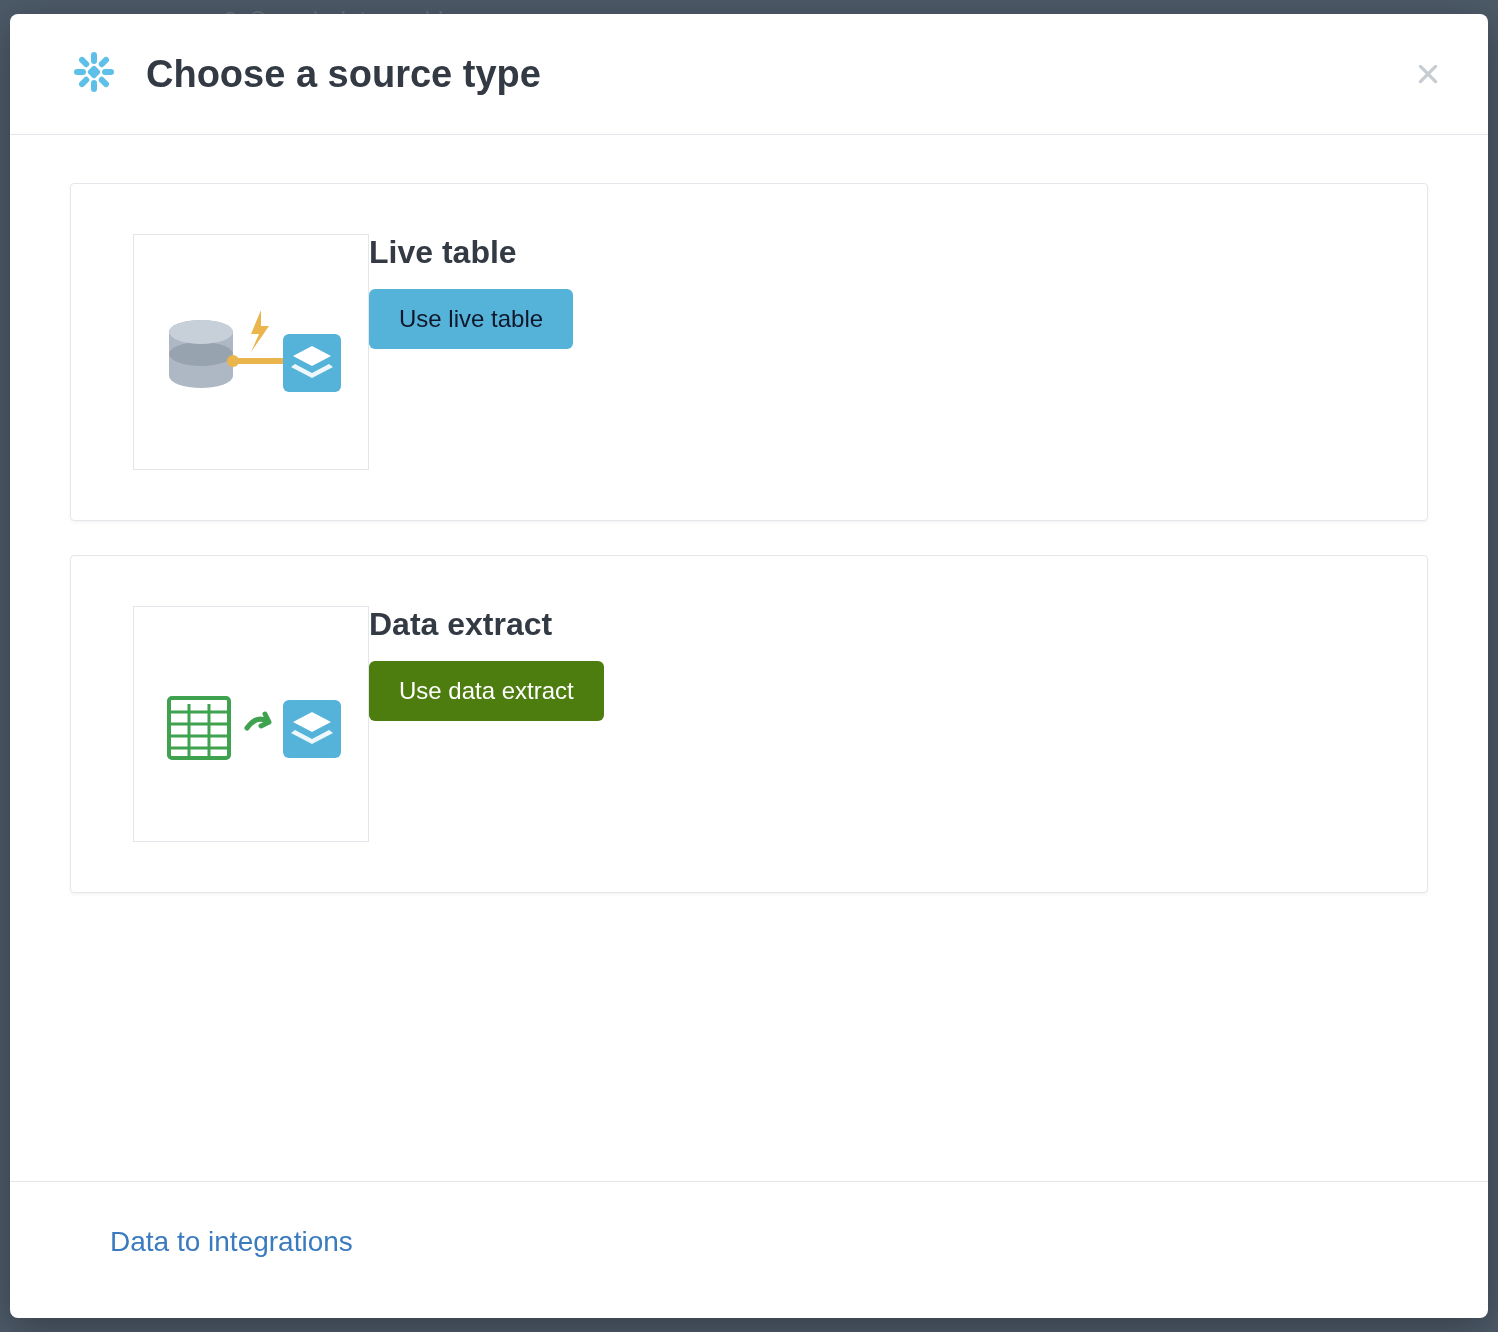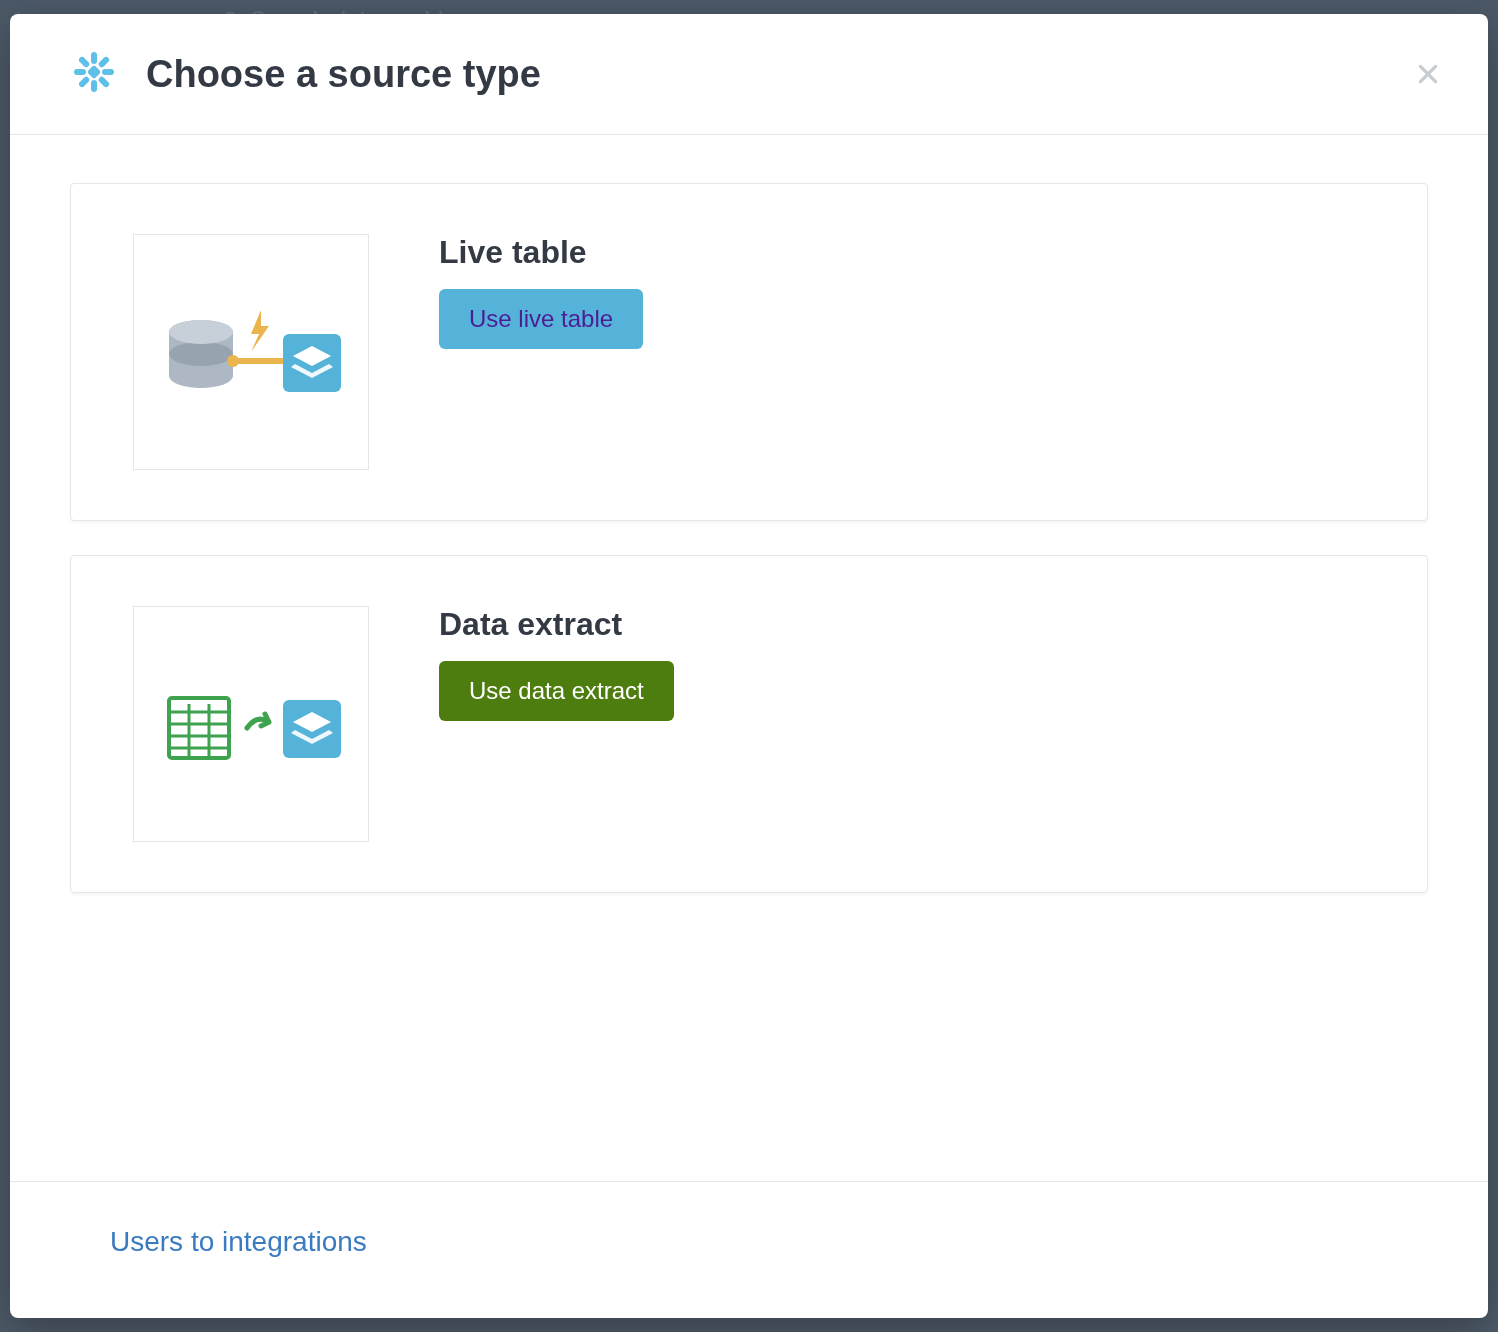--- a/index.html
+++ b/index.html
@@ -57,21 +57,20 @@
   .modal-body {
     padding: 48px 60px 30px 60px;
     flex: 1;
     overflow: auto;
   }
   .option-card {
     border: 1px solid #e3e6ea;
     border-radius: 4px;
     padding: 50px 44px 50px 62px;
     display: flex;
-    gap: 70px;
     margin-bottom: 34px;
     box-shadow: 0 2px 3px rgba(0,0,0,0.04);
   }
   .illus-box {
     width: 236px; height: 236px;
     border: 1px solid #e3e6ea;
     flex: 0 0 236px;
     display: flex; align-items: center; justify-content: center;
   }
   .option-content { flex: 1; }
@@ -91,21 +90,21 @@
     display: inline-block;
     padding: 16px 30px;
     border-radius: 6px;
     font-size: 24px;
     font-weight: 500;
     border: none;
     cursor: pointer;
   }
   .btn-primary {
     background: #55b3d9;
-    color: #4c1d95;
+    color: #0f172a;
   }
   .btn-disabled {
     background: #4d7c0f;
     color: #fff;
     cursor: default;
   }
   .modal-footer {
     border-top: 1px solid #e4e7eb;
     padding: 44px 60px 60px 100px;
   }
@@ -206,17 +205,17 @@
         </div>
         <div class="option-content">
           <h2 class="option-title">Data extract</h2>
           <button class="btn btn-disabled">Use data extract</button>
         </div>
       </div>
 
     </div>
 
     <div class="modal-footer">
-      <a class="back-link">Users to integrations</a>
+      <a class="back-link">Data to integrations</a>
     </div>
 
   </div>
 </div>
 
 </body></html>

